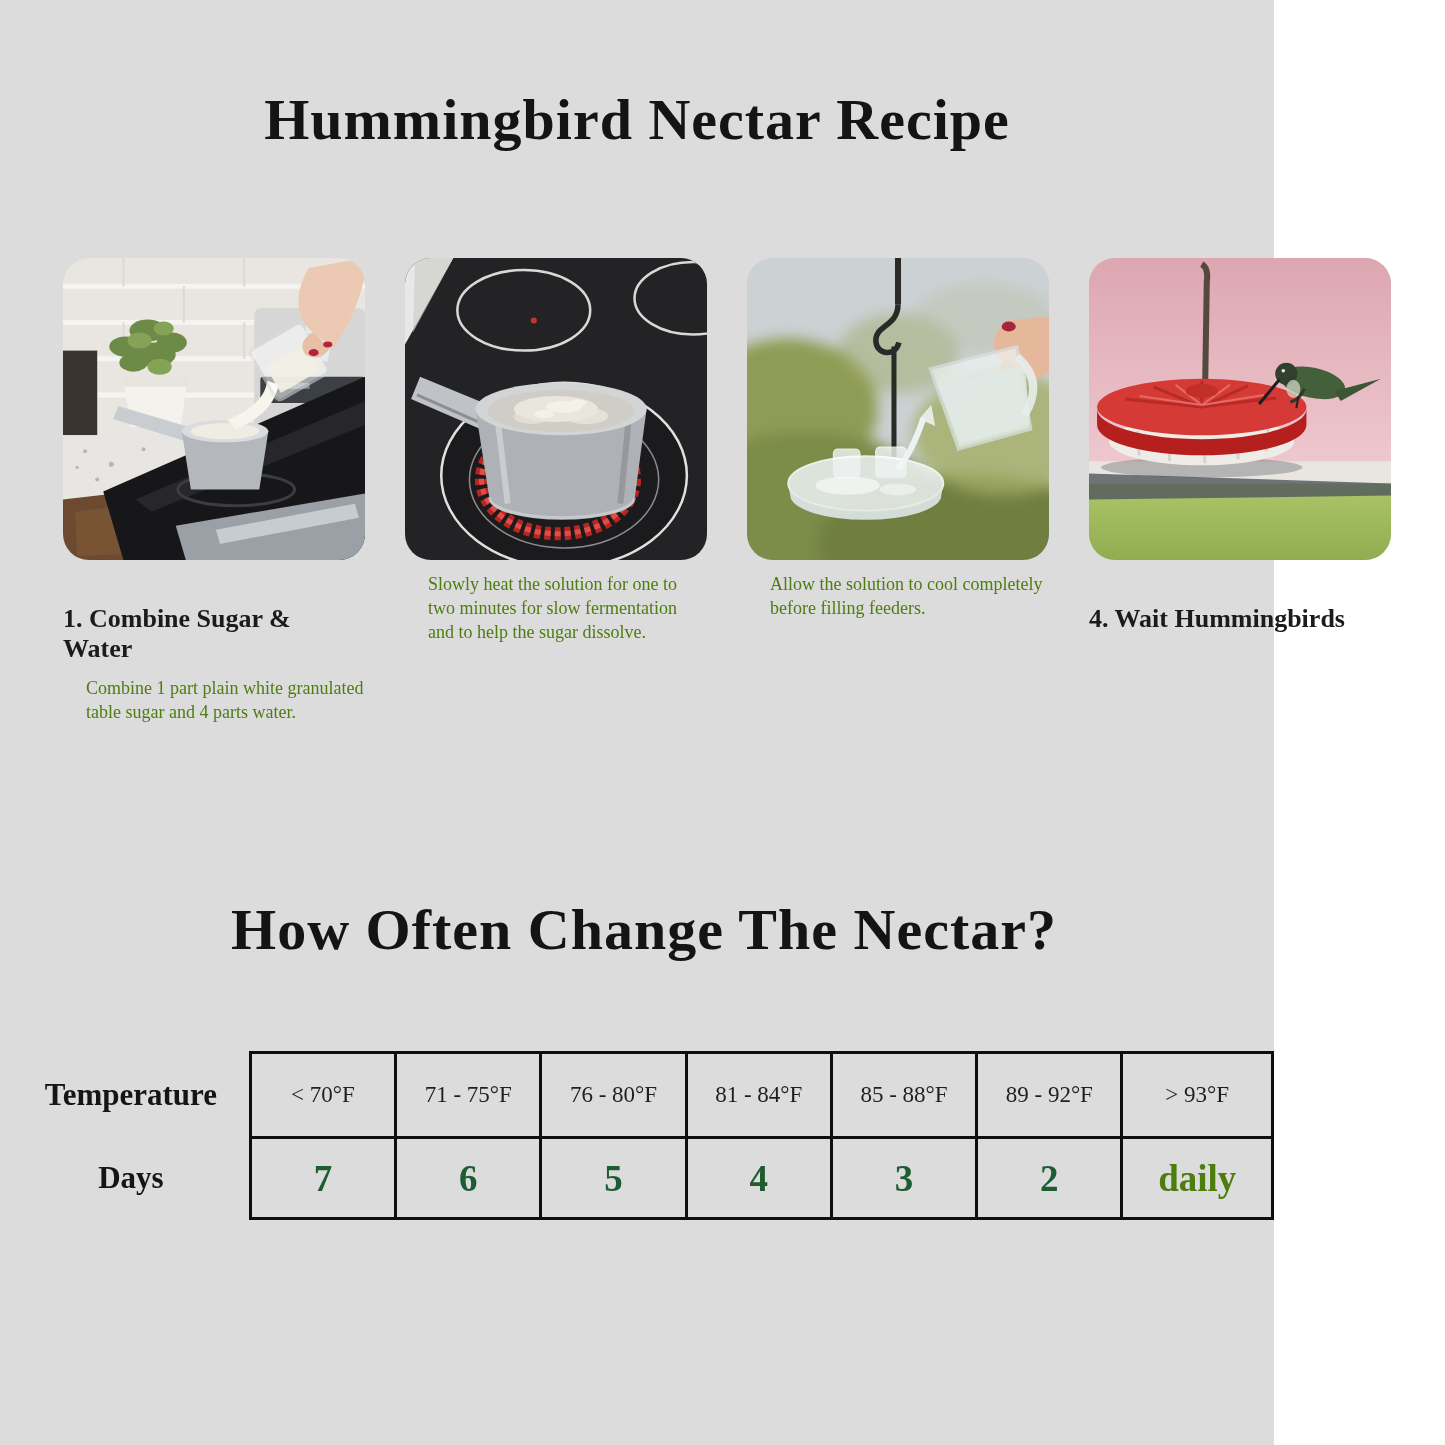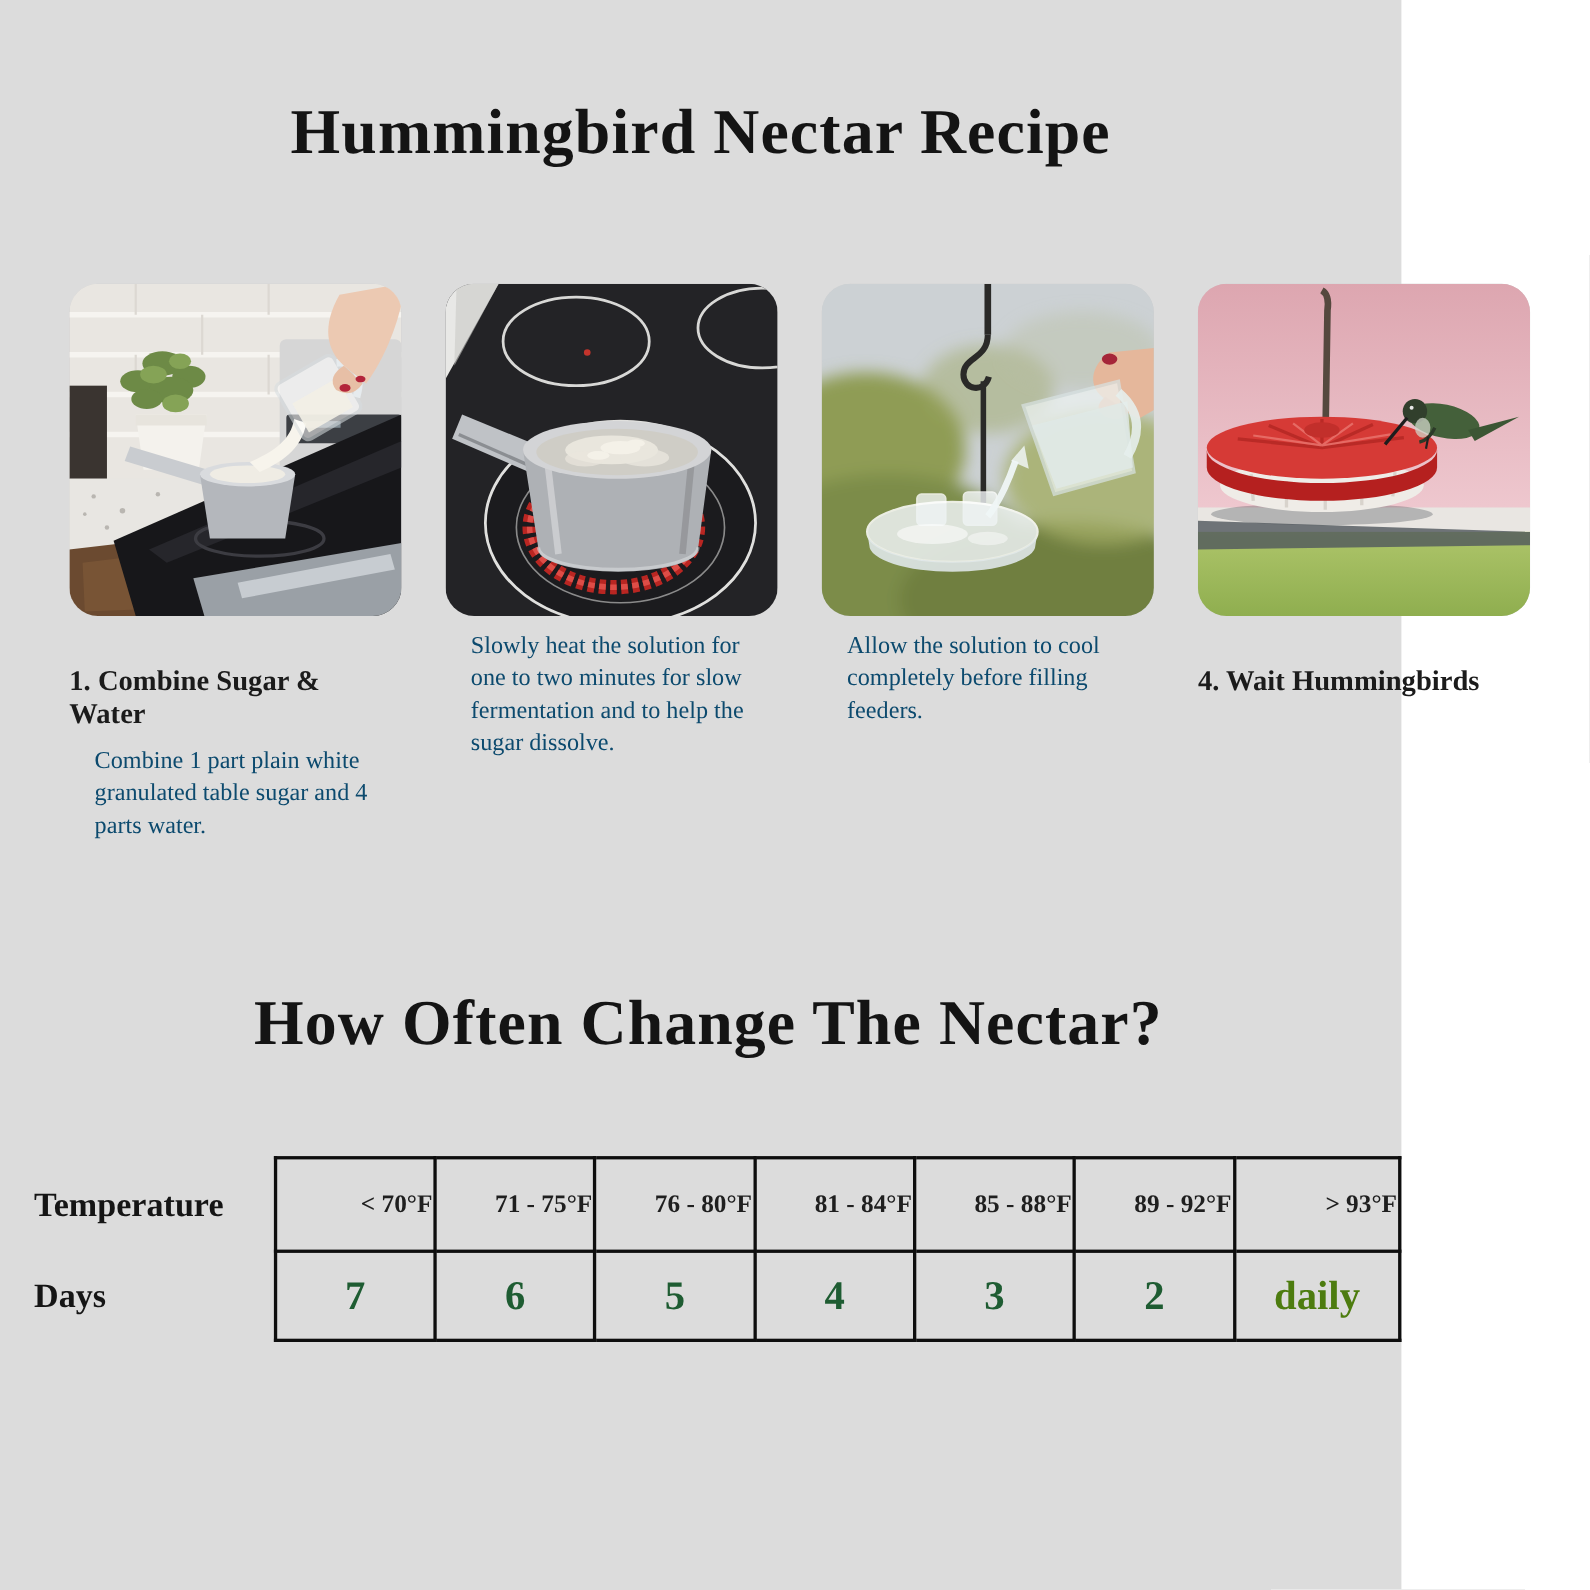--- a/index.html
+++ b/index.html
@@ -25,38 +25,38 @@
   .photo {
     width:302px; height:302px; border-radius:26px; overflow:hidden;
     background:#cfcfcf;
   }
   .photo svg { display:block; width:100%; height:100%; }
   .step-title {
     margin-top:44px; font-size:26px; font-weight:bold; color:#1b1b1b;
   }
   .step-body {
     margin-top:12px; margin-left:23px; width:278px;
-    font-size:22px; line-height:1.34; color:#0c4a6e;
+    font-size:18px; line-height:1.34; color:#4d7c0f;
   }
   .section-title {
     position:absolute; top:896px; left:14px; right:0;
     text-align:center; font-size:58px; font-weight:bold;
     color:#141414; letter-spacing:1px;
   }
   .table-block { position:absolute; top:1051px; left:30px; }
   table.nectar { border-collapse:collapse; }
   table.nectar th.rowlabel {
-    width:205px; border:none; text-align:left; padding-right:18px;
+    width:205px; border:none; text-align:center; padding-right:18px;
     font-size:31px; font-weight:bold; color:#151515; background:transparent;
   }
   table.nectar td {
     width:158px; text-align:center; vertical-align:middle;
     border:3px solid #0e0e0e; background:#dcdcdc;
   }
-  table.nectar td.temp { height:80px; font-size:23px; font-weight:bold; color:#1f1f1f;text-align:right; }
+  table.nectar td.temp { height:80px; font-size:23px; font-weight:normal; color:#1f1f1f; }
   table.nectar td.day  { height:76px; font-size:37px; font-weight:bold; }
 </style>
 </head>
 <body>
 
 <div class="canvas" style="background: rgb(220, 220, 220);">
 
   <div class="main-title">Hummingbird Nectar Recipe</div>
 
   <div class="steps">

